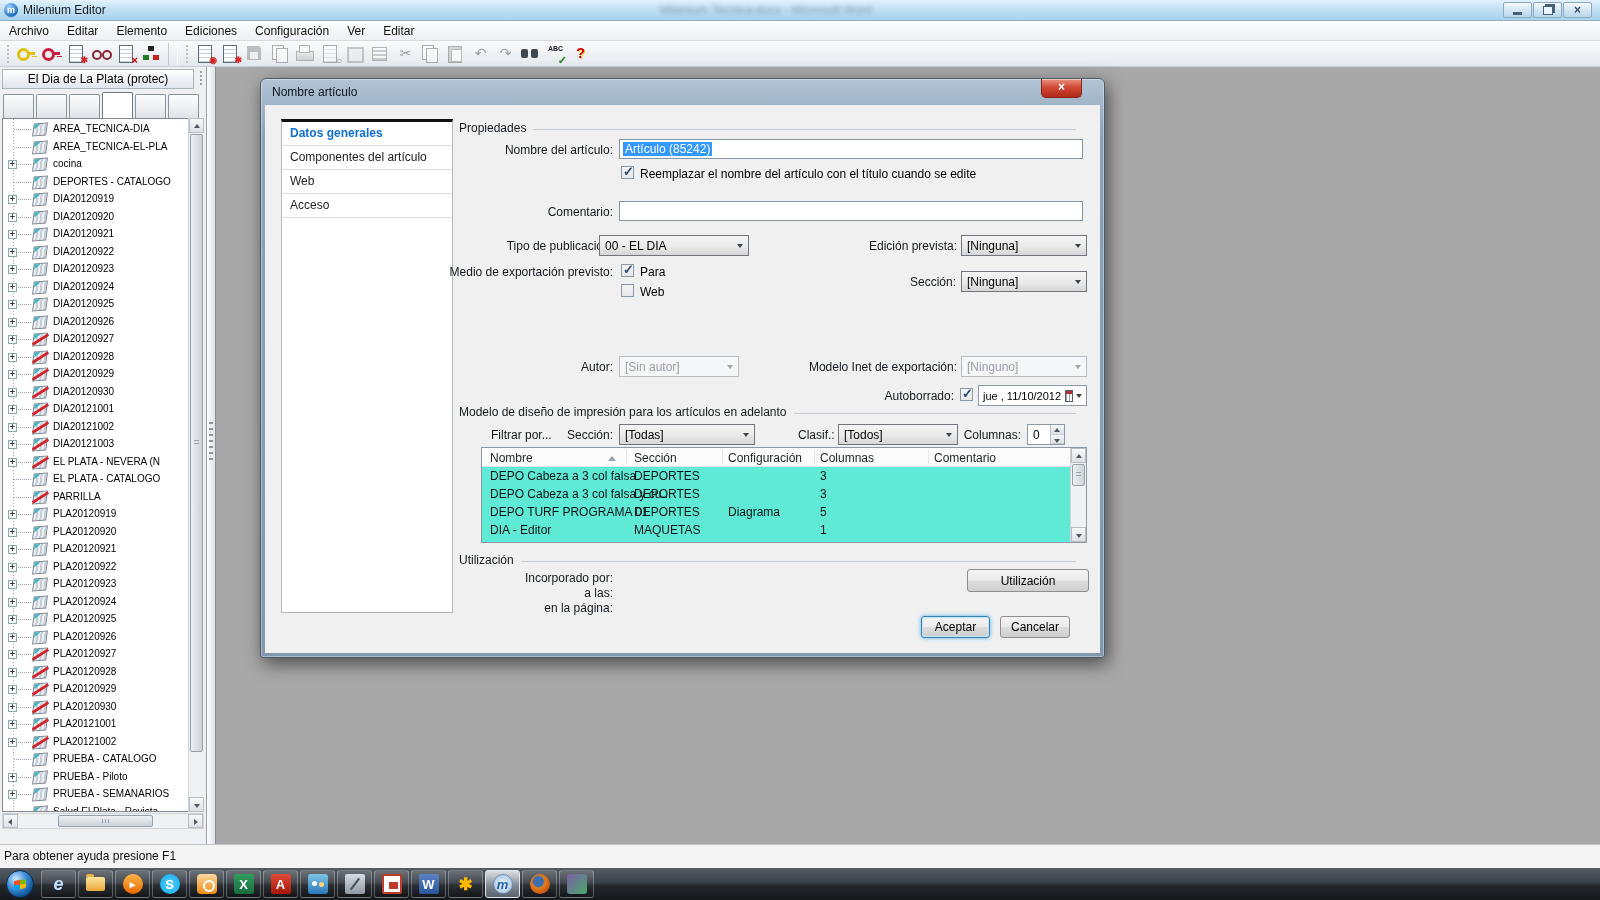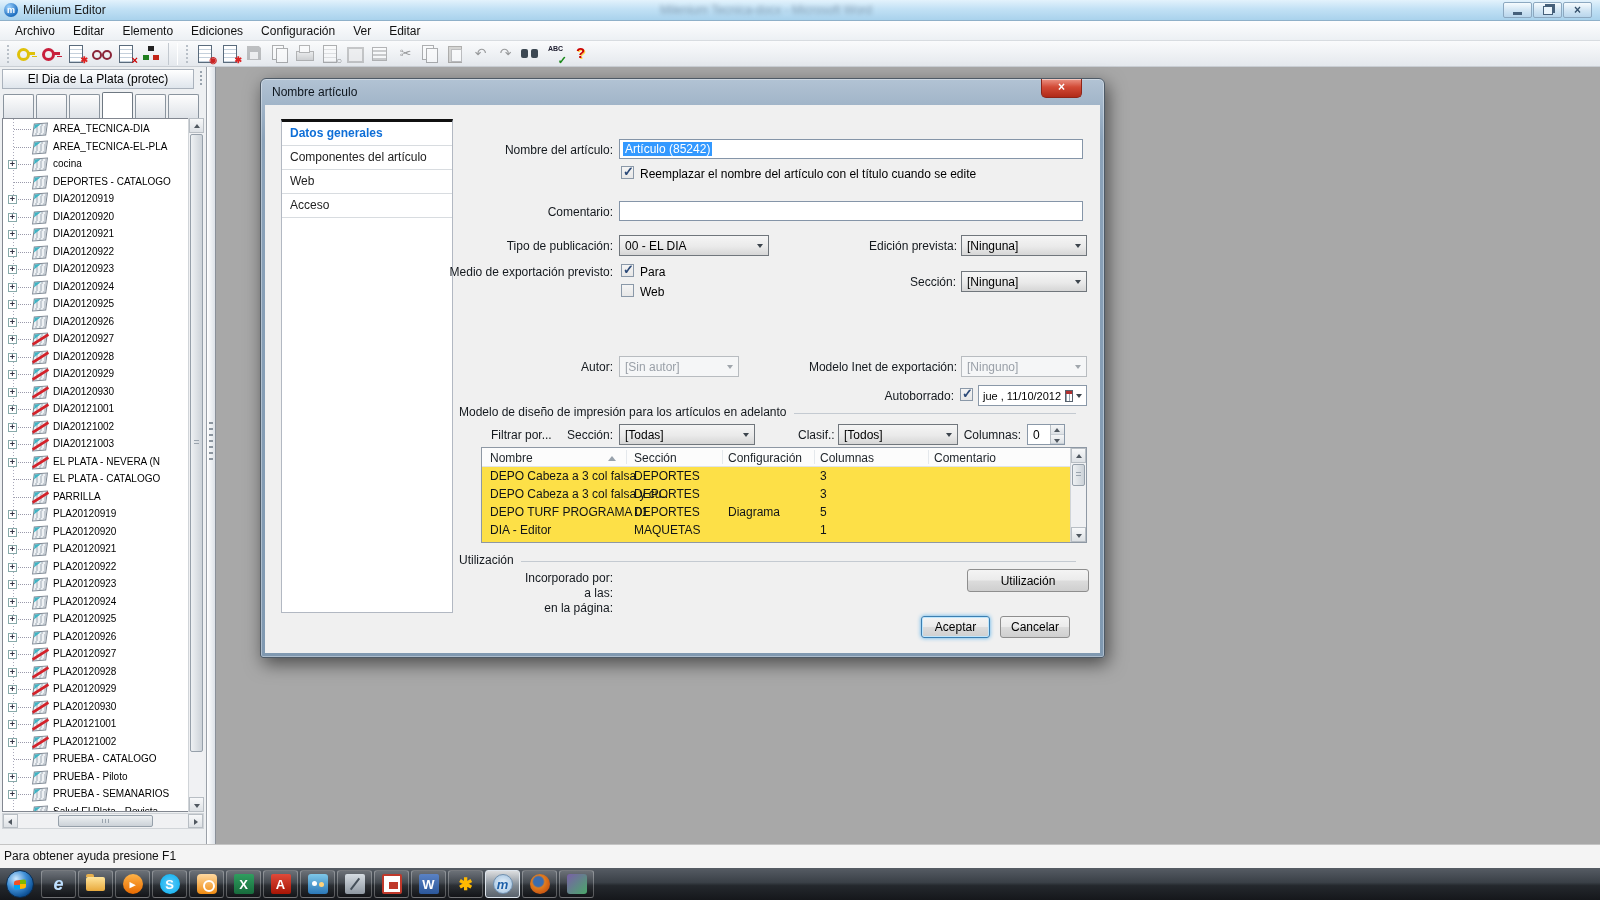--- a/index.html
+++ b/index.html
@@ -11,21 +11,21 @@
 #applogo{width:14px;height:14px;border-radius:50%;background:radial-gradient(circle at 35% 30%,#9fd4ff,#1f6fc0 70%);color:#fff;font-size:9px;font-weight:bold;text-align:center;line-height:14px;margin-right:5px;flex:none}
 #wtitle{font-size:12px;color:#1a1a1a}
 #ghost{position:absolute;left:660px;top:3px;color:#3c4f66;opacity:.45;filter:blur(2px);font-size:12px}
 #wctrls{position:absolute;right:8px;top:2px;display:flex;gap:1px}
 .wbtn{width:29px;height:16px;border:1px solid #8ca8c0;border-radius:2px;background:linear-gradient(#f6fbfe,#d3e6f4 50%,#b9d6ec);display:flex;align-items:center;justify-content:center;color:#35506b}
 .wmin::after{content:"";width:9px;height:3px;background:#46607a;margin-top:6px}
 .wres::after{content:"";width:8px;height:7px;border:1px solid #46607a;background:#eaf4fb;box-shadow:2px -2px 0 -0px #46607a}
 .wclo{font-size:12px;font-weight:bold}
 
 
-#menubar{position:absolute;left:0;top:21px;width:1600px;height:20px;background:linear-gradient(#fdfdfe,#ecf0f4);border-bottom:1px solid #d8dce0;display:flex;padding-left:6px}
+#menubar{position:absolute;left:0;top:21px;width:1600px;height:20px;background:linear-gradient(#fdfdfe,#ecf0f4);border-bottom:1px solid #d8dce0;display:flex;}
 .mitem{padding:0 9px;line-height:20px;color:#111}
 
 
 #toolbar{position:absolute;left:0;top:41px;width:1600px;height:26px;background:linear-gradient(#fafbfc,#e4e8ed);border-bottom:1px solid #c9ced4;display:flex;align-items:center;padding-left:3px}
 .grip{width:5px;height:18px;margin:0 3px;background:repeating-linear-gradient(to bottom,#b9c0c8 0 2px,transparent 2px 4px);background-size:2px 100%;background-repeat:no-repeat;background-position:1px 0}
 .tsep{width:10px;height:22px;margin:0 4px;border-left:1px solid #c2c8cf;border-right:1px solid #fff}
 .tgroup{display:flex;align-items:center}
 .ti{position:relative;width:23px;height:21px;display:inline-block;margin:0 1px;flex:none}
 .ti .art{position:absolute;inset:0;font-style:normal;text-align:center;line-height:20px;font-size:13px}
 .ti .badge{position:absolute;right:0;bottom:-1px;font-size:9px;font-weight:bold;line-height:9px}
@@ -122,21 +122,21 @@
 .dcombo .dval{font-size:11px;white-space:nowrap}
 .calico{width:12px;height:12px;margin-left:4px;border:1px solid #56606c;background-image:linear-gradient(#b03030 0 3px,transparent 3px),repeating-linear-gradient(90deg,#9aa8b4 0 1px,transparent 1px 3px);background-color:#fff}
 .dcombo .dar{margin:0 4px 0 3px;border-left:3.5px solid transparent;border-right:3.5px solid transparent;border-top:4px solid #3c444c}
 .spin{position:absolute;height:21px;border:1px solid #8a98a8;background:#fff;display:flex}
 .spin .sval{flex:1;font-size:12px;padding:3px 0 0 5px}
 .spin .sarrows{width:14px;display:flex;flex-direction:column;border-left:1px solid #b8bec4}
 .spin .sa{flex:1;position:relative;background:linear-gradient(#f5f6f7,#dde1e5);border-bottom:1px solid #c8ced4}
 .spin .sa::after{content:"";position:absolute;left:3px}
 .spin .sa.u::after{top:3px;border-left:3px solid transparent;border-right:3px solid transparent;border-bottom:4px solid #505860}
 .spin .sa.d::after{top:4px;border-left:3px solid transparent;border-right:3px solid transparent;border-top:4px solid #505860}
-#mtable{position:absolute;left:216px;top:342px;width:606px;height:96px;border:1px solid #8e98a4;background:#fde047}
+#mtable{position:absolute;left:216px;top:342px;width:606px;height:96px;border:1px solid #8e98a4;background:#5eead4}
 #mth{position:absolute;left:0;right:16px;top:0;height:19px;background:#fcfcfc;border-bottom:1px solid #e0e4e8}
 .thc{position:absolute;top:3px;font-size:12px;color:#1c2228;white-space:nowrap}
 .thv{position:absolute;top:2px;bottom:2px;width:1px;background:#e4e8ec}
 #sortup{position:absolute;left:126px;top:8px;border-left:4px solid transparent;border-right:4px solid transparent;border-bottom:5px solid #98a2ac}
 #mrows{position:absolute;left:0;right:16px;top:19px}
 .mtr{position:relative;height:18px}
 .tdc{position:absolute;top:2px;font-size:12px;white-space:nowrap;color:#101418}
 .c1{left:8px}.c2{left:152px}.c3{left:246px}.c4{left:338px}.c5{left:452px}
 #tbvsb .sthumb{top:16px;height:22px}
 .btn{position:absolute;border:1px solid #8e8e8e;border-radius:3px;background:linear-gradient(#f4f4f4,#ebebeb 48%,#dcdcdc 52%,#cfcfcf);font-size:12px;text-align:center;font-family:"Liberation Sans",sans-serif}
@@ -662,37 +662,41 @@
   <div id="dbody">
 
     <div id="dnav">
 
     <div class="dnavitem active">Datos generales</div>
         <div class="dnavitem">Componentes del artículo</div>
         <div class="dnavitem">Web</div>
         <div class="dnavitem">Acceso</div>
       </div>
 
+    <div class="ghead" style="left:194px;top:16px;right:24px">
+      <span>Propiedades</span>
+        <span class="gline"></span>
+    </div>
 
     <div class="flabel" style="left:146px;width:202px;top:38px">Nombre del artículo:</div>
     <div class="inp" style="left:354px;top:34px;width:464px">
         <span class="seltxt">Artículo (85242)</span>
       </div>
 
     <div class="cb checked" style="left:356px;top:61px"></div>
     <div class="cblabel" style="left:375px;top:62px">Reemplazar el nombre del artículo con el título cuando se edite</div>
 
     <div class="flabel" style="left:146px;width:202px;top:100px">Comentario:</div>
     <div class="inp" style="left:354px;top:96px;width:464px">
         <span></span>
       </div>
 
     <div class="flabel" style="left:146px;width:202px;top:134px">Tipo de publicación:</div>
     <div class="d"></div>
-    <div class="dd" style="left:354px;top:130px;width:150px">
+    <div class="dd" style="left:334px;top:130px;width:150px">
         <span class="val">00 - EL DIA</span>
         <span class="dbtn"></span>
       </div>
 
     <div class="flabel" style="left:500px;width:192px;top:134px">Edición prevista:</div>
     <div class="dd" style="left:696px;top:130px;width:126px">
         <span class="val">[Ninguna]</span>
         <span class="dbtn"></span>
       </div>
 

